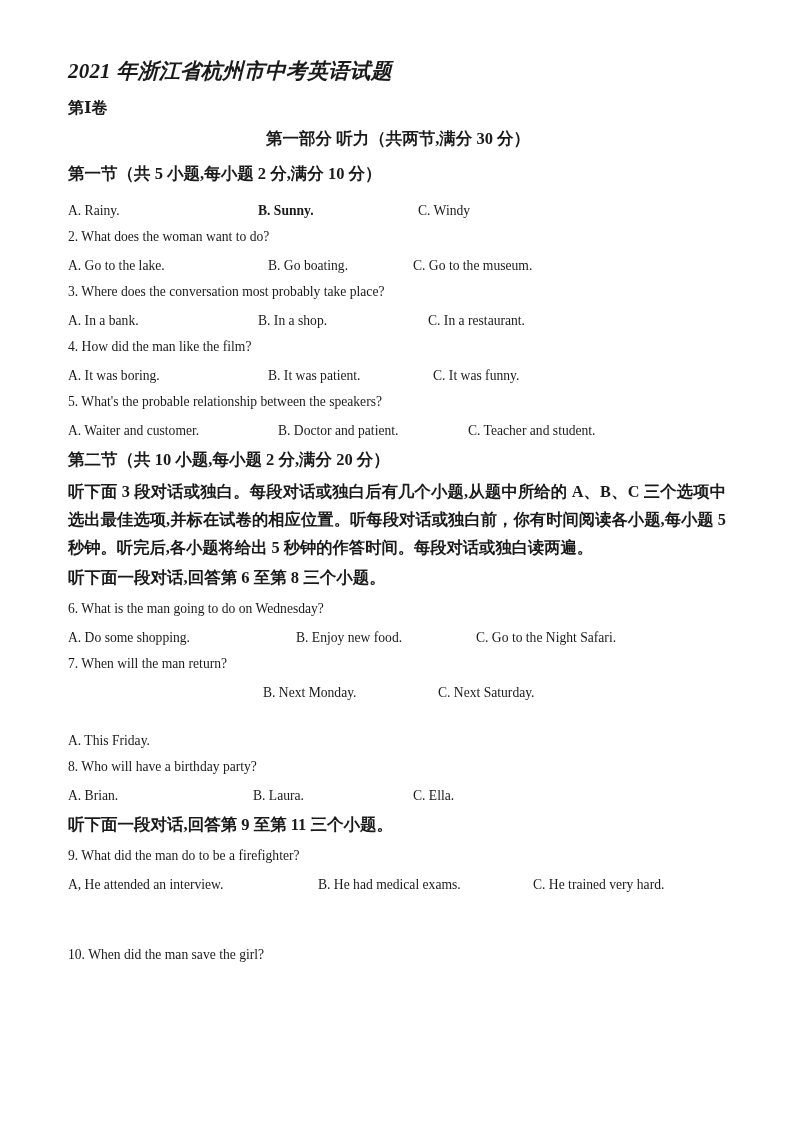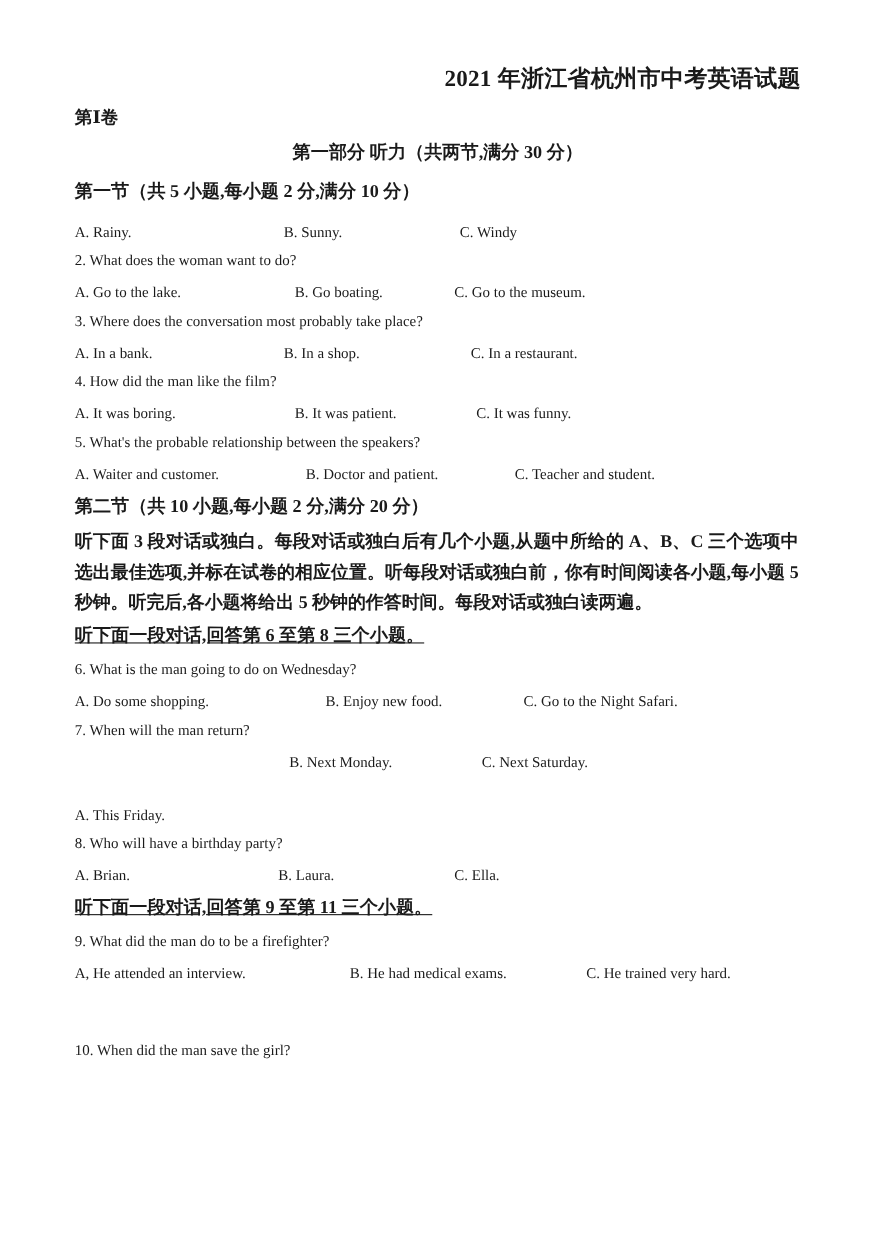--- a/index.html
+++ b/index.html
@@ -27,26 +27,27 @@
   }
   .content {
     position: absolute;
     left: 68px;
     top: 58px;
     width: 660px;
   }
 
   
   .doc-title {
-    text-align: right;
+    text-align: left;
     font-weight: bold;
     font-size: 21px;
     letter-spacing: 0.2px;
     margin: 0 0 14px 0;
     line-height: 1.25;
+    font-style: italic;
   }
   .juan-title {
     text-align: left;
     font-weight: bold;
     font-size: 16px;
     margin: 0 0 11px 0;
     line-height: 1.25;
   }
   .part-title {
     text-align: center;
@@ -61,21 +62,20 @@
     margin: 0 0 7px 0;
     line-height: 1.3;
     text-align: left;
   }
   .sub-head {
     font-weight: bold;
     font-size: 16.5px;
     margin: 0 0 4px 0;
     line-height: 1.3;
     text-align: left;
-    text-decoration: underline;
   }
 
   
   .instruction {
     font-weight: bold;
     font-size: 16.3px;
     line-height: 1.72;
     margin: 0 0 2px 0;
     text-align: justify;
     text-justify: inter-ideograph;
@@ -115,21 +115,21 @@
 
     <div class="doc-title">2021 年浙江省杭州市中考英语试题</div>
 
     <div class="juan-title">第Ⅰ卷</div>
 
     <div class="part-title">第一部分 听力（共两节,满分 30 分）</div>
 
     <div class="section-head">第一节（共 5 小题,每小题 2 分,满分 10 分）</div>
 
     <div id="section-one-questions">
-        <div class="optline"><span class="opt" style="width: 190px;">A. Rainy.</span><span class="opt" style="width: 160px;">B. Sunny.</span><span class="opt">C. Windy</span></div>
+        <div class="optline"><span class="opt" style="width: 190px;">A. Rainy.</span><span class="opt" style="width: 160px; font-weight: bold;">B. Sunny.</span><span class="opt">C. Windy</span></div>
         <div class="qline">2. What does the woman want to do?</div>
         <div class="optline"><span class="opt" style="width: 200px;">A. Go to the lake.</span><span class="opt" style="width: 145px;">B. Go boating.</span><span class="opt">C. Go to the museum.</span></div>
         <div class="qline">3. Where does the conversation most probably take place?</div>
         <div class="optline"><span class="opt" style="width: 190px;">A. In a bank.</span><span class="opt" style="width: 170px;">B. In a shop.</span><span class="opt">C. In a restaurant.</span></div>
         <div class="qline">4. How did the man like the film?</div>
         <div class="optline"><span class="opt" style="width: 200px;">A. It was boring.</span><span class="opt" style="width: 165px;">B. It was patient.</span><span class="opt">C. It was funny.</span></div>
         <div class="qline">5. What's the probable relationship between the speakers?</div>
         <div class="optline"><span class="opt" style="width: 210px;">A. Waiter and customer.</span><span class="opt" style="width: 190px;">B. Doctor and patient.</span><span class="opt">C. Teacher and student.</span></div>
       </div>
 

